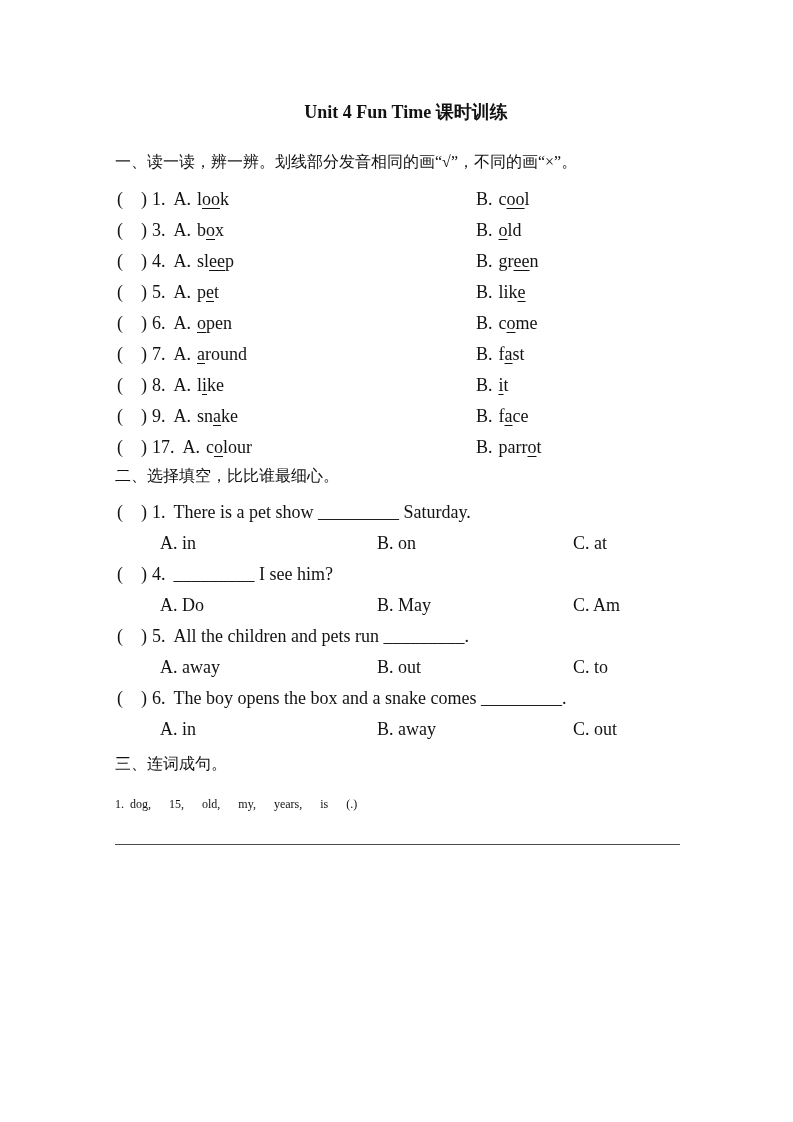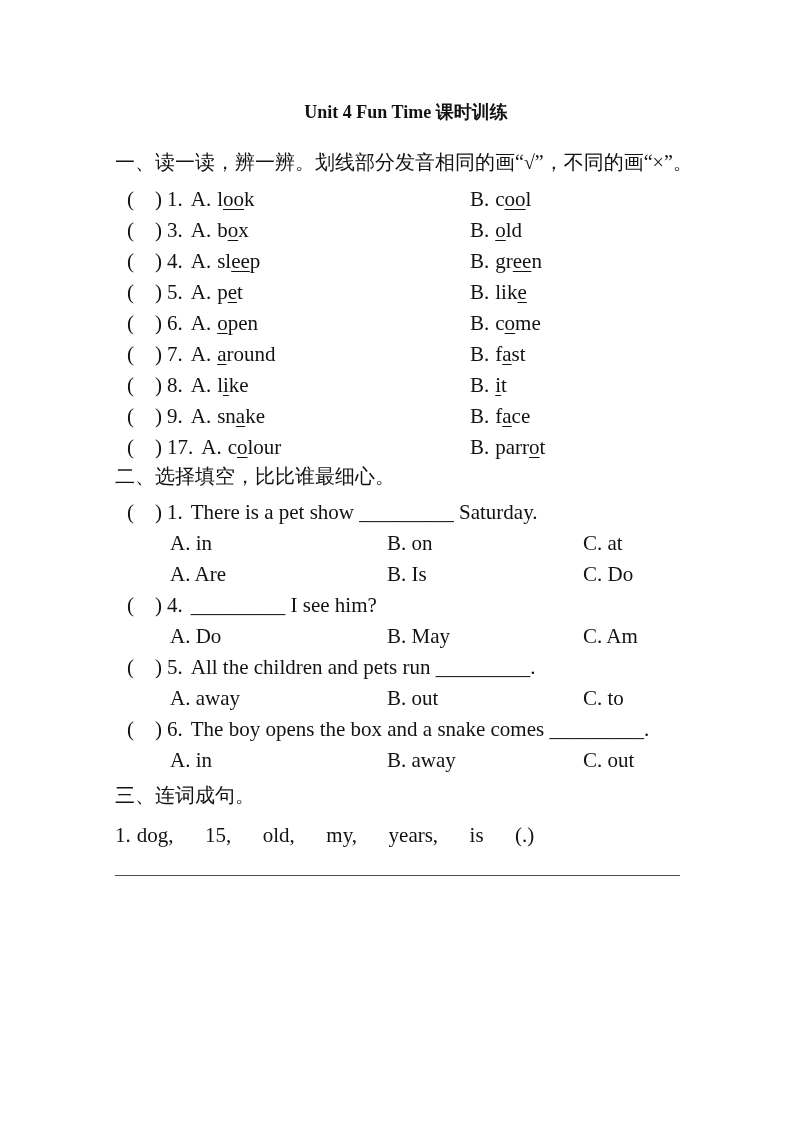--- a/index.html
+++ b/index.html
@@ -1,36 +1,36 @@
 <!DOCTYPE html>
 <html><head>
 <meta charset="utf-8">
 <style>
   html,body{margin:0;padding:0;}
   body{width:793px;height:1122px;background:#ffffff;color:#121212;
        font-family:"Liberation Serif","DejaVu Serif",serif;overflow:hidden;}
   .title{margin-top:100px;text-align:center;font-size:18px;font-weight:bold;line-height:24px;padding-left:19px;}
-  .sec-heading{margin-left:115px;font-size:20px;line-height:26px;}
+  .sec-heading{margin-left:115px;font-size:16px;line-height:26px;}
   #s1-heading{margin-top:25px;}
   #s2-heading{}
   #s3-heading{margin-top:6px;}
   .p-list{margin-top:9px;}
-  .p-row,.q-stem,.q-opts{position:relative;height:31px;line-height:31px;font-size:21px;margin-left:10px;}
+  .p-row,.q-stem,.q-opts{position:relative;height:31px;line-height:31px;font-size:18px;}
   .p-row,.q-stem{padding-left:117px;}
   .num{margin-left:5px;}
   .wlabel{margin-left:8px;}
   .word{margin-left:6px;}
   .stem{margin-left:8px;}
-  .colB{position:absolute;left:460px;top:0;}
+  .colB{position:absolute;left:476px;top:0;}
   .u{text-decoration:underline;text-underline-offset:3px;text-decoration-thickness:1.3px;}
   .q-list{margin-top:8px;}
   .optA{position:absolute;left:160px;}
   .optB{position:absolute;left:377px;}
   .optC{position:absolute;left:573px;text-align:right;}
-  .s3-row{margin-top:12px;padding-left:115px;height:31px;line-height:31px;font-size:21px;}
+  .s3-row{margin-top:12px;padding-left:115px;height:31px;line-height:31px;font-size:12px;}
   .words{white-space:pre;margin-left:6px;}
   .answer-line{margin:24px 0 0 115px;width:565px;height:0;border-top:1px solid #4a4a4a;}
 </style>
 </head>
 <body>
 
 <div class="page">
 
   <div class="title">Unit 4 Fun Time 课时训练</div>
 
@@ -93,25 +93,20 @@
     <div>
       <div class="q-stem"><span class="bracket">(　)</span><span class="num">1.</span><span class="stem">There is a pet show _________ Saturday.</span></div>
       <div class="q-opts">
           <span class="optA">A. in</span>
           <span class="optB">B. on</span>
           <span class="optC">C. at</span>
         </div>
     </div>
 
     <div>
-      <div class="q-opts">
-          <span class="optA">A. Are</span>
-          <span class="optB">B. Is</span>
-          <span class="optC">C. Do</span>
-        </div>
     </div>
 
 
     <div>
       <div class="q-stem"><span class="bracket">(　)</span><span class="num">4.</span><span class="stem">_________ I see him?</span></div>
       <div class="q-opts">
           <span class="optA">A. Do</span>
           <span class="optB">B. May</span>
           <span class="optC">C. Am</span>
         </div>

